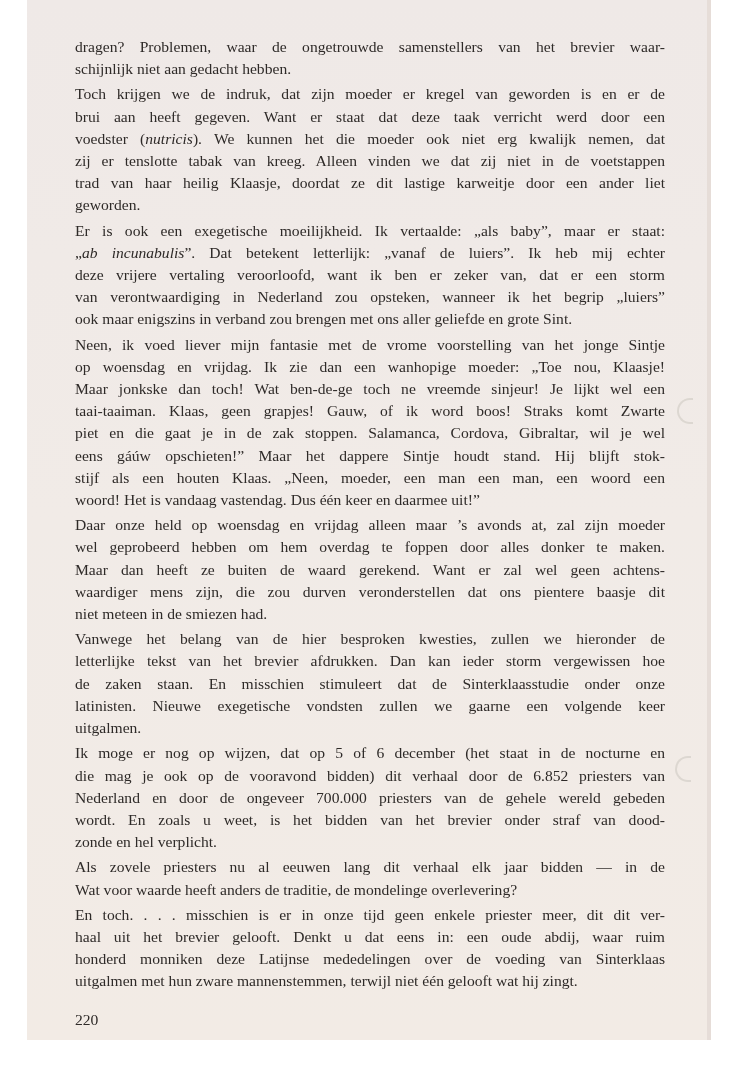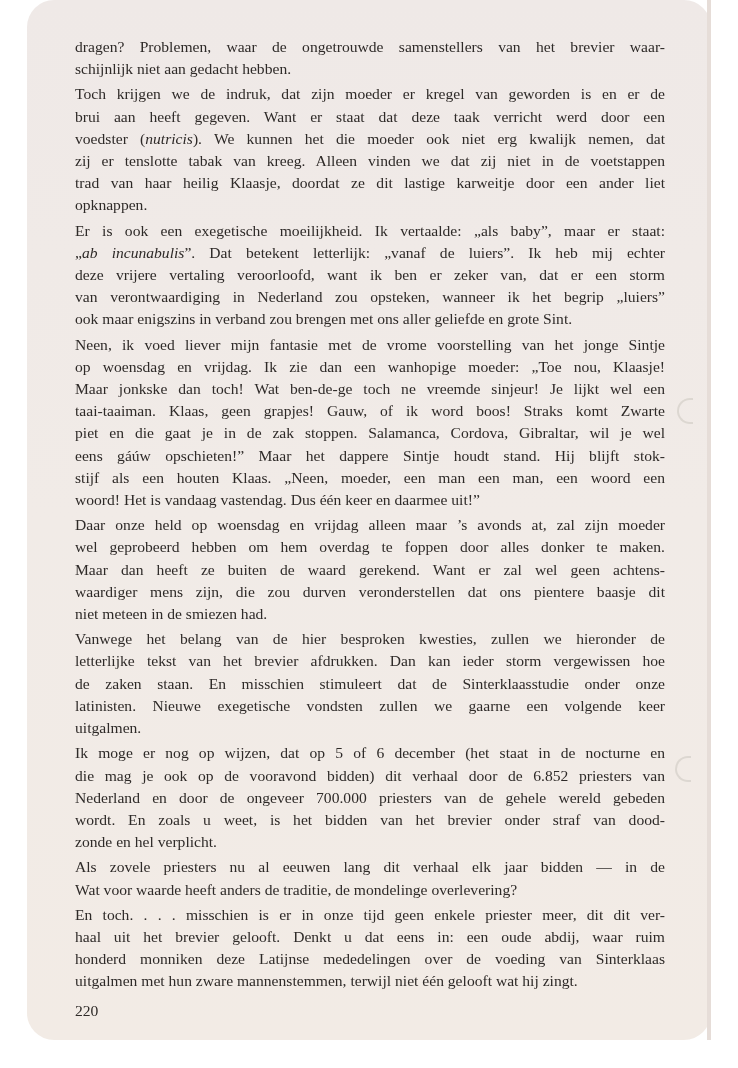--- a/index.html
+++ b/index.html
@@ -2,40 +2,39 @@
 <html><head>
 <meta charset="utf-8">
 <style>
   html, body { margin: 0; padding: 0; }
   body {
     width: 738px; height: 1068px; background: #ffffff; position: relative; overflow: hidden;
   }
   .page {
     position: absolute; left: 27px; top: 0; width: 684px; height: 1040px;
     background: linear-gradient(180deg, #efe9e7 0%, #f1ebe7 50%, #f2ebe5 100%);
-    border-radius: 27px;
   }
   .page-edge {
     position: absolute; right: 0; top: 0; width: 4px; height: 100%;
     background: #e6ddd8;
   }
   .text {
     position: absolute; left: 48px; top: 36px; width: 590px;
     font-family: "Liberation Serif", "DejaVu Serif", serif;
     font-size: 15.6px; line-height: 22.2px; color: #2e2a28;
     text-align: justify; hyphens: manual;
   }
   .para { margin: 0 0 3px 0; }
   .para .ln { display: block; text-align: justify; text-align-last: justify; white-space: nowrap; }
   .para .ln.last { text-align-last: left; }
   .para .ln span { }
   em { font-style: italic; }
   .pagenum {
     font-family: "Liberation Serif", "DejaVu Serif", serif;
-    font-size: 15.6px; color: #2e2a28; margin-top: 7px;
+    font-size: 15.6px; color: #2e2a28; margin-top: 16px;
   }
   .bracket {
     position: absolute; width: 14px; height: 22px; border: 2px solid #d8d3cc;
     border-right: none; border-radius: 14px 0 0 14px; opacity: 0.8;
   }
 </style>
 </head>
 <body>
 
 <div class="page">
@@ -44,21 +43,21 @@
       <div class="para">
         <span class="ln"><span>dragen? Problemen, waar de ongetrouwde samenstellers van het brevier waar-</span></span>
         <span class="ln last"><span>schijnlijk niet aan gedacht hebben.</span></span>
       </div>
       <div class="para">
         <span class="ln"><span>Toch krijgen we de indruk, dat zijn moeder er kregel van geworden is en er de</span></span>
         <span class="ln"><span>brui aan heeft gegeven. Want er staat dat deze taak verricht werd door een</span></span>
         <span class="ln"><span>voedster (</span><em>nutricis</em><span>). We kunnen het die moeder ook niet erg kwalijk nemen, dat</span></span>
         <span class="ln"><span>zij er tenslotte tabak van kreeg. Alleen vinden we dat zij niet in de voetstappen</span></span>
         <span class="ln"><span>trad van haar heilig Klaasje, doordat ze dit lastige karweitje door een ander liet</span></span>
-        <span class="ln last"><span>opknappen.</span></span>
+        <span class="ln last"><span>geworden.</span></span>
       </div>
       <div class="para">
         <span class="ln"><span>Er is ook een exegetische moeilijkheid. Ik vertaalde: „als baby”, maar er staat:</span></span>
         <span class="ln"><span>„</span><em>ab incunabulis</em><span>”. Dat betekent letterlijk: „vanaf de luiers”. Ik heb mij echter</span></span>
         <span class="ln"><span>deze vrijere vertaling veroorloofd, want ik ben er zeker van, dat er een storm</span></span>
         <span class="ln"><span>van verontwaardiging in Nederland zou opsteken, wanneer ik het begrip „luiers”</span></span>
         <span class="ln last"><span>ook maar enigszins in verband zou brengen met ons aller geliefde en grote Sint.</span></span>
       </div>
       <div class="para">
         <span class="ln"><span>Neen, ik voed liever mijn fantasie met de vrome voorstelling van het jonge Sintje</span></span>

